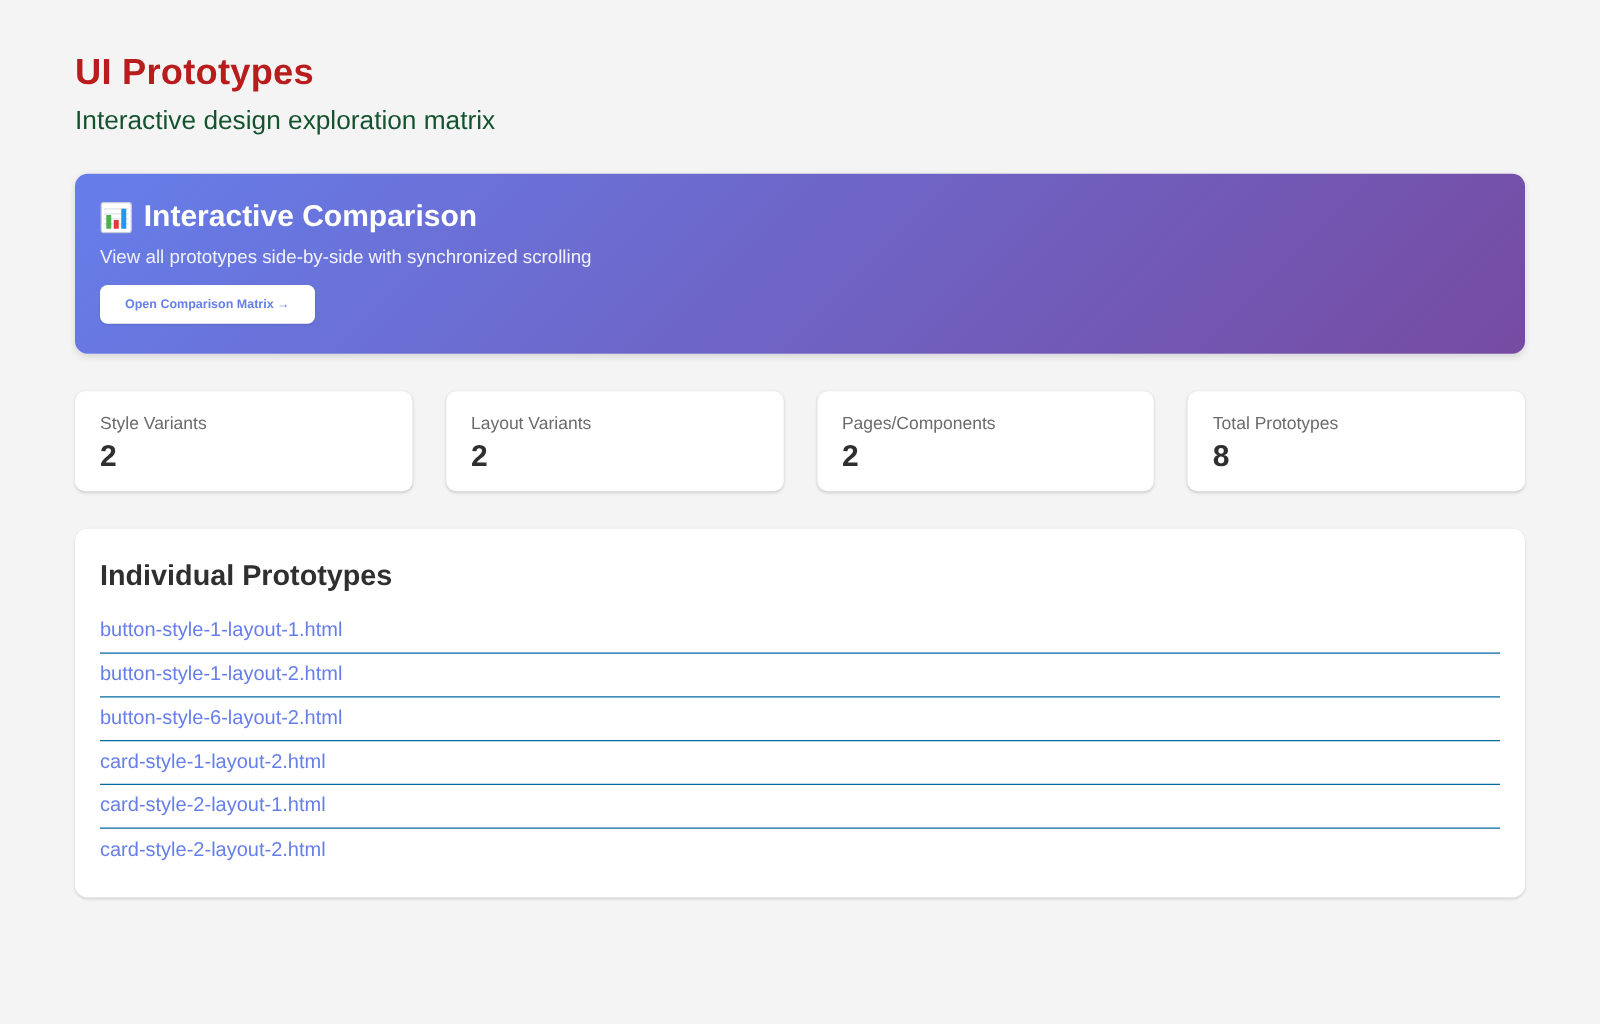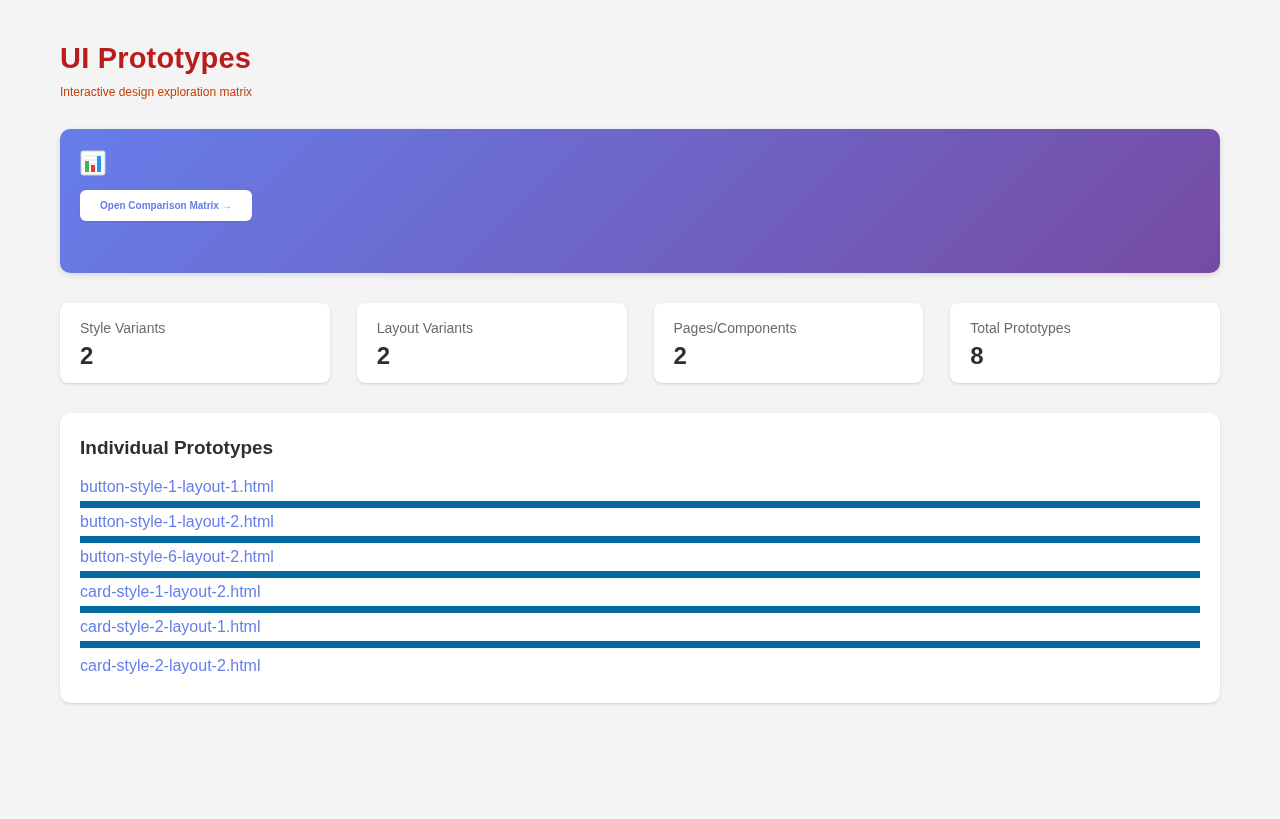--- a/index.html
+++ b/index.html
@@ -16,22 +16,22 @@
 
   
   .page-title {
     font-size: 29px;
     font-weight: bold;
     color: #b91c1c;
     letter-spacing: 0.2px;
   }
   .page-subtitle {
     margin-top: 10px;
-    font-size: 12px;
-    color: #c2410c;
+    font-size: 21px;
+    color: #14532d;
   }
 
   
   .banner {
     margin-top: 30px;
     border-radius: 10px;
     background: linear-gradient(135deg, #667eea 0%, #764ba2 100%);
     color: #ffffff;
     padding: 21px 20px 24px 20px;
     height: 144px;
@@ -92,28 +92,28 @@
 
   
   .proto-card {
     margin-top: 30px;
     background: #ffffff;
     border-radius: 10px;
     padding: 20px 20px 20px 20px;
     box-shadow: 0 1px 3px rgba(0,0,0,0.10), 0 1px 2px rgba(0,0,0,0.06);
   }
   .proto-title {
-    font-size: 19px;
+    font-size: 23px;
     font-weight: bold;
     color: #2f2f2f;
     margin: 4px 0 14px 0;
   }
   .proto-list { list-style: none; }
   .proto-list li {
-    border-bottom: 7px solid #0369a1;
+    border-bottom: 1px solid #0369a1;
     padding: 8px 0;
     height: 35px;
     display: flex;
     align-items: center;
   }
   .proto-list li:last-child { border-bottom: none; }
   .proto-list a {
     color: #667eea;
     text-decoration: none;
     font-size: 16px;
@@ -134,21 +134,23 @@
           <rect x="1" y="1" width="24" height="24" rx="2" fill="#ffffff" stroke="#c9ced6" stroke-width="1"></rect>
           <line x1="3" y1="6" x2="23" y2="6" stroke="#dfe3e8" stroke-width="1"></line>
           <line x1="3" y1="10" x2="23" y2="10" stroke="#dfe3e8" stroke-width="1"></line>
           <line x1="3" y1="14" x2="23" y2="14" stroke="#dfe3e8" stroke-width="1"></line>
           <line x1="3" y1="18" x2="23" y2="18" stroke="#dfe3e8" stroke-width="1"></line>
           <rect x="5" y="11" width="4" height="11" fill="#4caf50"></rect>
           <rect x="11" y="15" width="4" height="7" fill="#e53935"></rect>
           <rect x="17" y="6" width="4" height="16" fill="#2196f3"></rect>
         </svg>
       </span>
+      <span>Interactive Comparison</span>
     </div>
+    <p class="banner-desc">View all prototypes side-by-side with synchronized scrolling</p>
     <button class="banner-button">Open Comparison Matrix →</button>
   </div>
 
   <div class="stats-row">
     <div class="stat-card">
       <div class="stat-label">Style Variants</div>
       <div class="stat-value">2</div>
     </div>
     <div class="stat-card">
       <div class="stat-label">Layout Variants</div>

